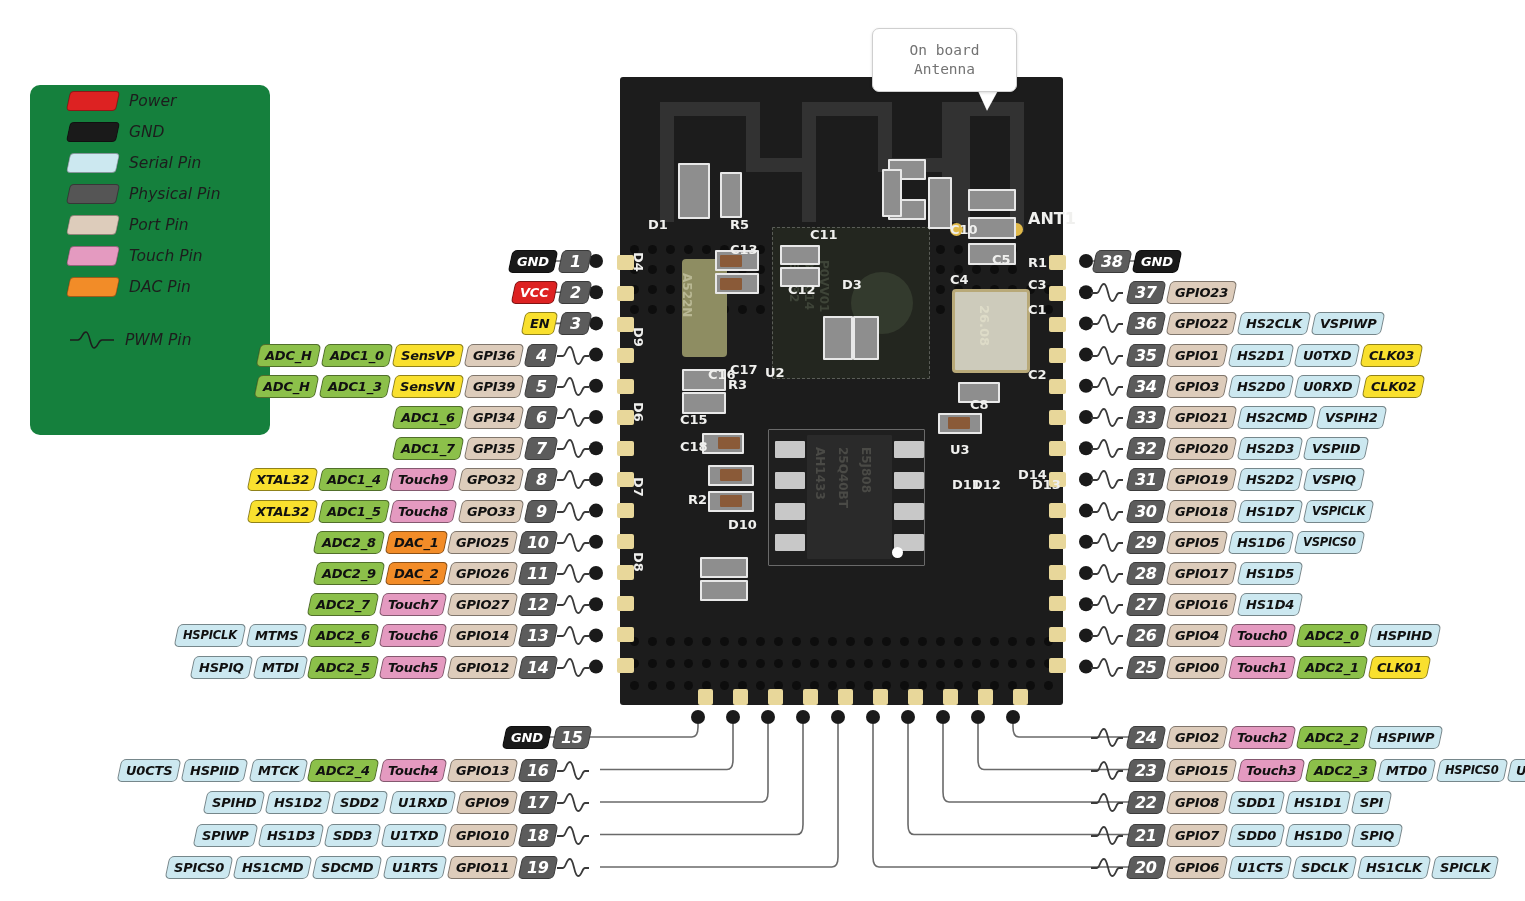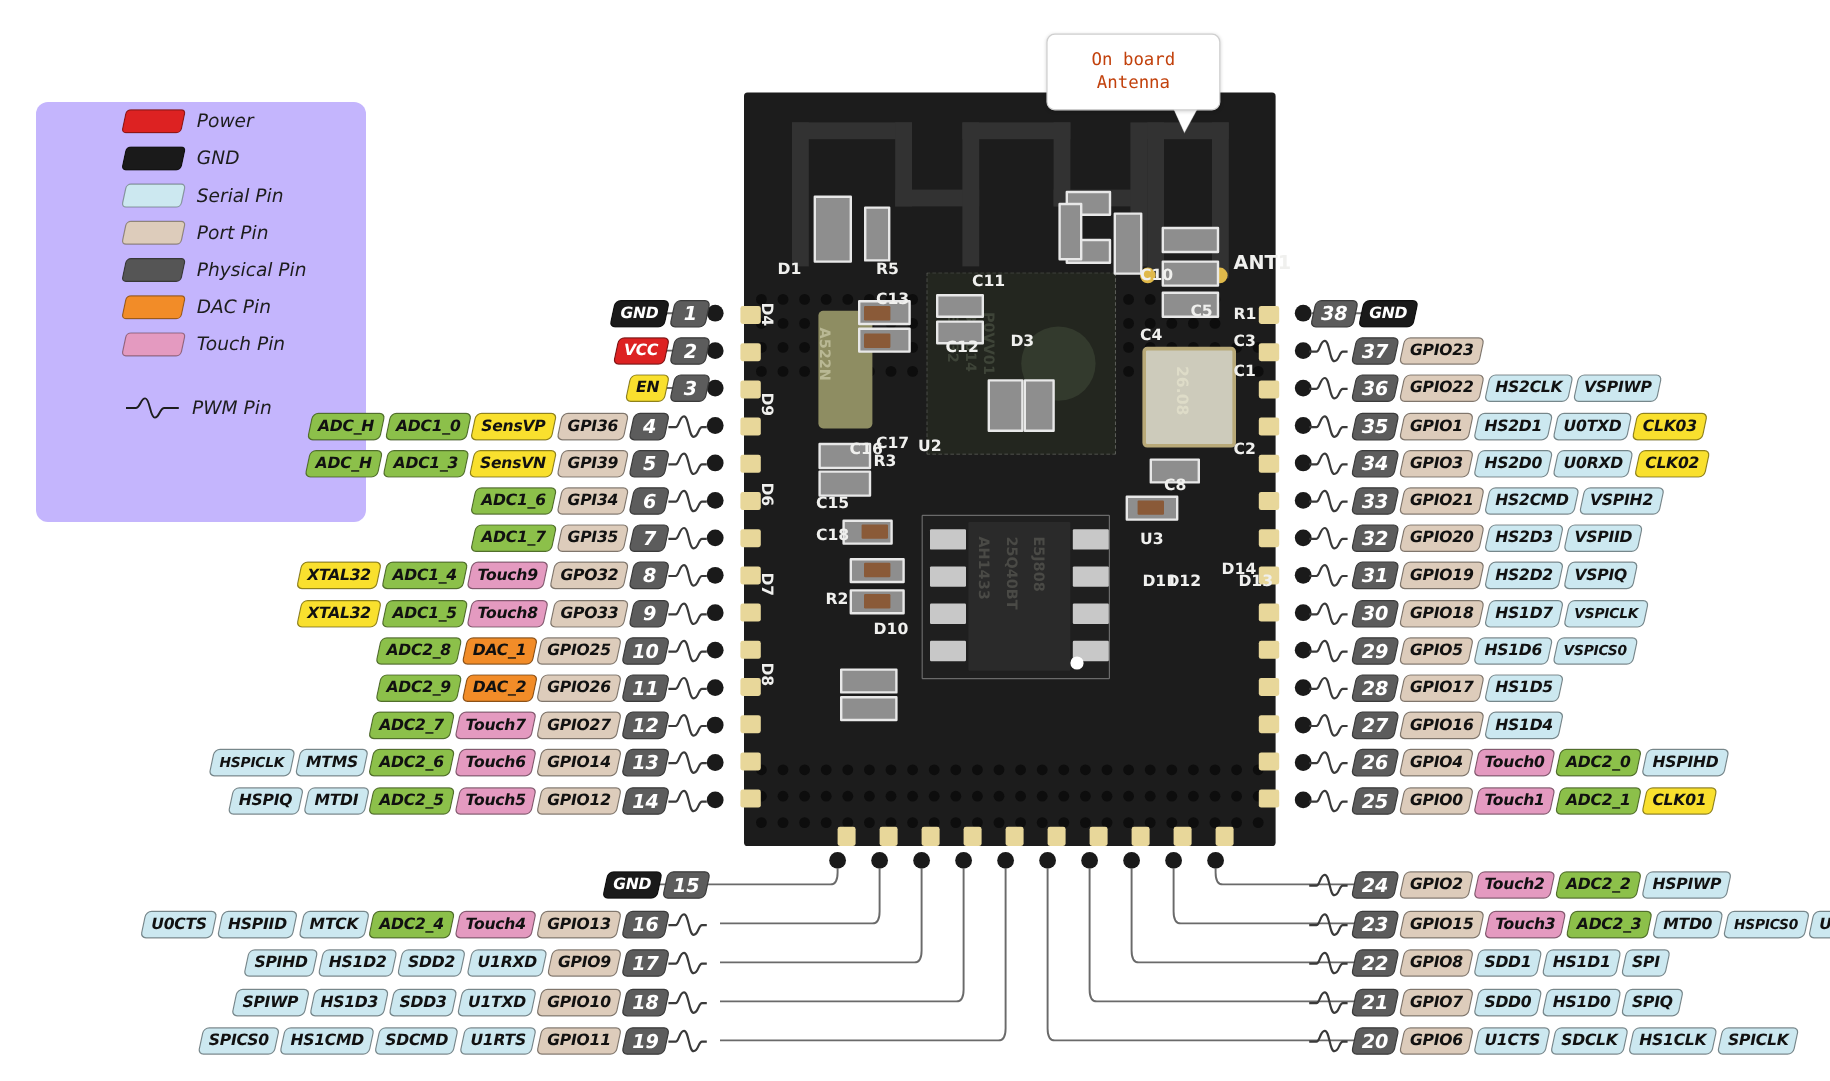--- a/index.html
+++ b/index.html
@@ -4,21 +4,21 @@
 <style>
   html,body{margin:0;padding:0;}
   body{
     width:1525px;height:901px;position:relative;overflow:hidden;
     background:#ffffff;
     font-family:"DejaVu Sans","Liberation Sans",sans-serif;
   }
   
   #legend{
     position:absolute;left:30px;top:85px;width:240px;height:350px;
-    background:#c4b5fd;border-radius:10px;padding-left:35px;
+    background:#15803d;border-radius:10px;
   }
   .lg-row{display:flex;align-items:center;height:31px;padding-left:38px;}
   .lg-swatch{
     width:48px;height:18px;margin-right:11px;flex:none;
     transform:skewX(-12deg);border-radius:4px;
     border:1px solid rgba(0,0,0,.35);
   }
   .lg-label{
     font-family:"DejaVu Sans","Liberation Sans",sans-serif;
     font-style:italic;font-size:15.5px;color:#1d1d1d;white-space:nowrap;
@@ -67,21 +67,21 @@
   .comp{position:absolute;border-radius:1px;}
   
   #callout{
     position:absolute;left:872px;top:28px;width:143px;height:62px;
     background:#ffffff;border:1px solid #cfcfcf;border-radius:7px;
     display:flex;align-items:center;justify-content:center;
     box-shadow:0 1px 3px rgba(0,0,0,.15);
   }
   #callout .ctext{
     font-family:"DejaVu Sans Mono","Liberation Mono",monospace;
-    font-size:14.5px;color:#c2410c;text-align:center;line-height:1.3;white-space:pre;
+    font-size:14.5px;color:#737373;text-align:center;line-height:1.3;white-space:pre;
   }
   #callout-tail{
     position:absolute;left:977px;top:88px;width:0;height:0;
     border-left:10px solid transparent;border-right:12px solid transparent;
     border-top:22px solid #ffffff;
     filter:drop-shadow(0 1px 0 #cfcfcf);
   }
   svg.wires{position:absolute;left:0;top:0;pointer-events:none;}
 </style>
 </head>
@@ -94,34 +94,34 @@
     </div>
     <div class="lg-row">
       <div class="lg-swatch" style="background: rgb(26, 26, 26);"></div>
       <div class="lg-label">GND</div>
     </div>
     <div class="lg-row">
       <div class="lg-swatch" style="background: rgb(204, 232, 240);"></div>
       <div class="lg-label">Serial Pin</div>
     </div>
     <div class="lg-row">
+      <div class="lg-swatch" style="background: rgb(85, 85, 85);"></div>
+      <div class="lg-label">Physical Pin</div>
+    </div>
+    <div class="lg-row">
       <div class="lg-swatch" style="background: rgb(221, 204, 187);"></div>
       <div class="lg-label">Port Pin</div>
     </div>
     <div class="lg-row">
-      <div class="lg-swatch" style="background: rgb(85, 85, 85);"></div>
-      <div class="lg-label">Physical Pin</div>
+      <div class="lg-swatch" style="background: rgb(228, 154, 192);"></div>
+      <div class="lg-label">Touch Pin</div>
     </div>
     <div class="lg-row">
       <div class="lg-swatch" style="background: rgb(242, 140, 40);"></div>
       <div class="lg-label">DAC Pin</div>
-    </div>
-    <div class="lg-row">
-      <div class="lg-swatch" style="background: rgb(228, 154, 192);"></div>
-      <div class="lg-label">Touch Pin</div>
     </div>
     <div class="lg-pwm">
       <svg width="48" height="20">
         <path d="M2 10 H10 C14 10 14 2 18 2 C22 2 22 18 26 18 C30 18 30 10 34 10 H46" fill="none" stroke="#1d1d1d" stroke-width="1.6"></path>
       </svg>
       <div class="lg-label">PWM Pin</div>
     </div>
   </div>
 
 <div id="board">

